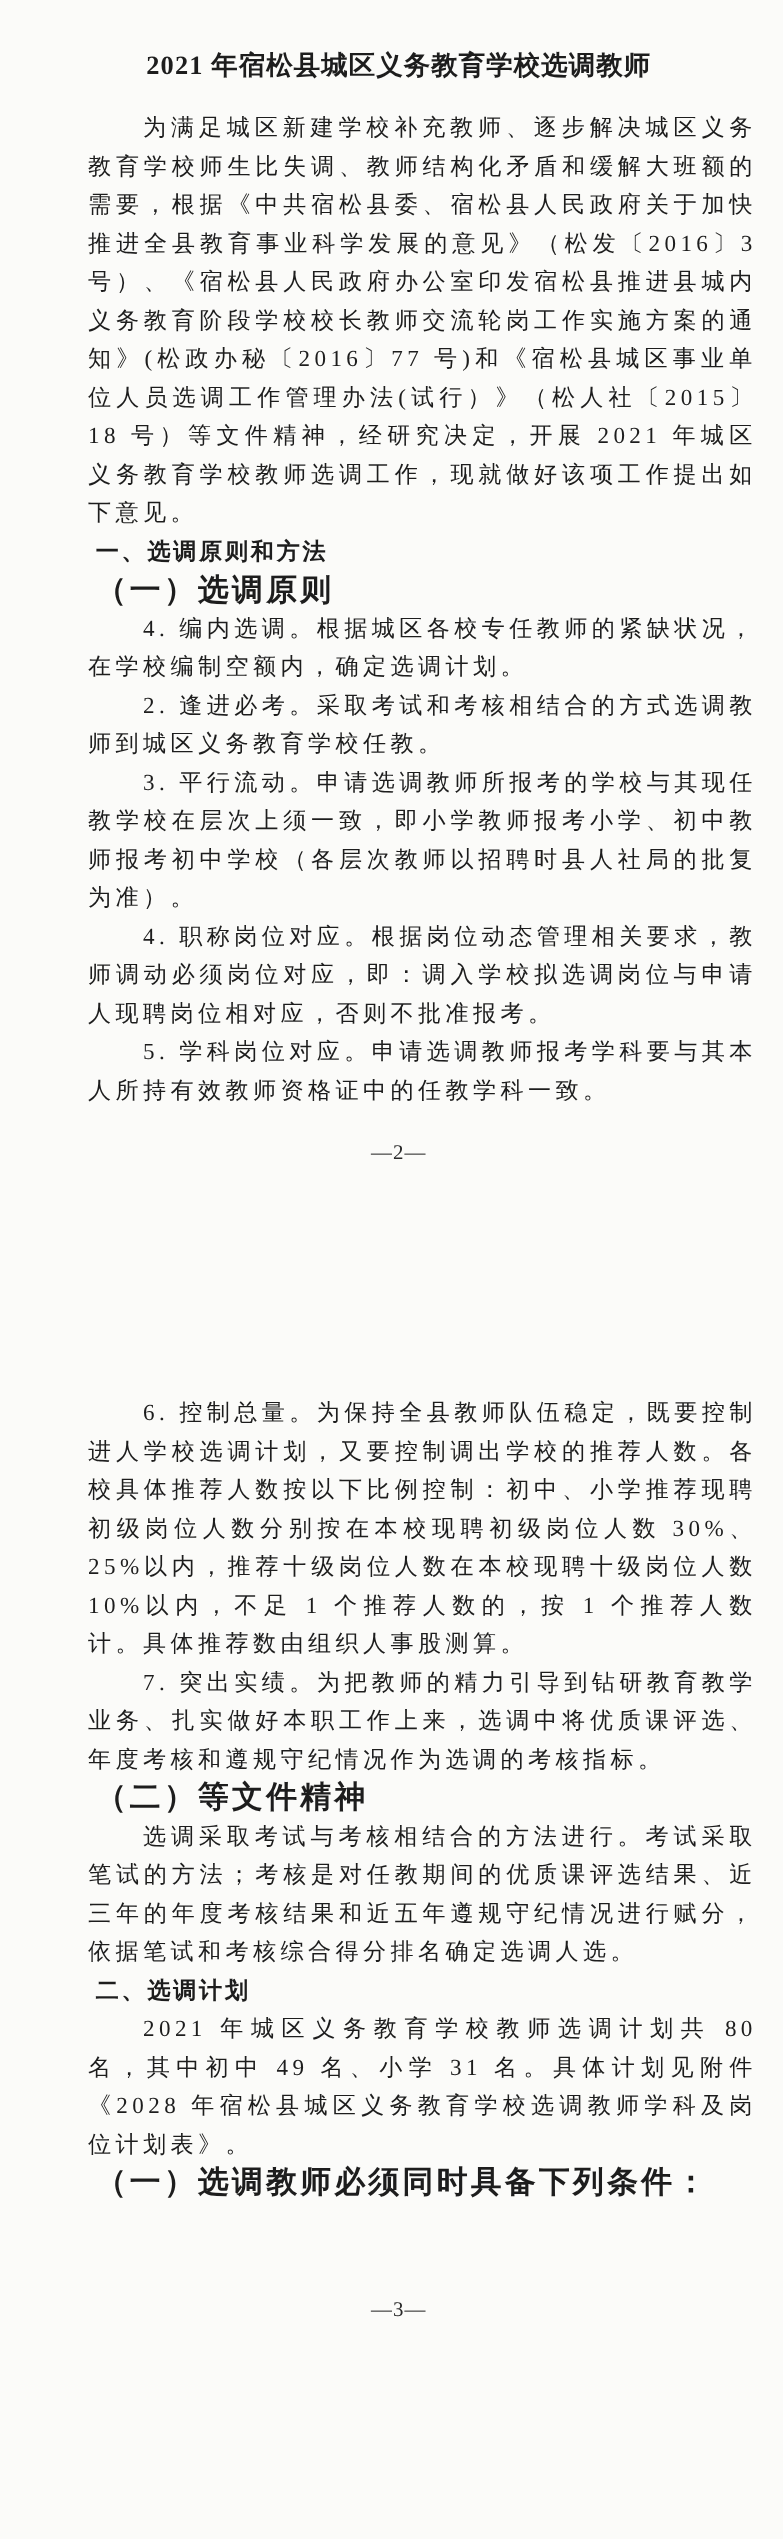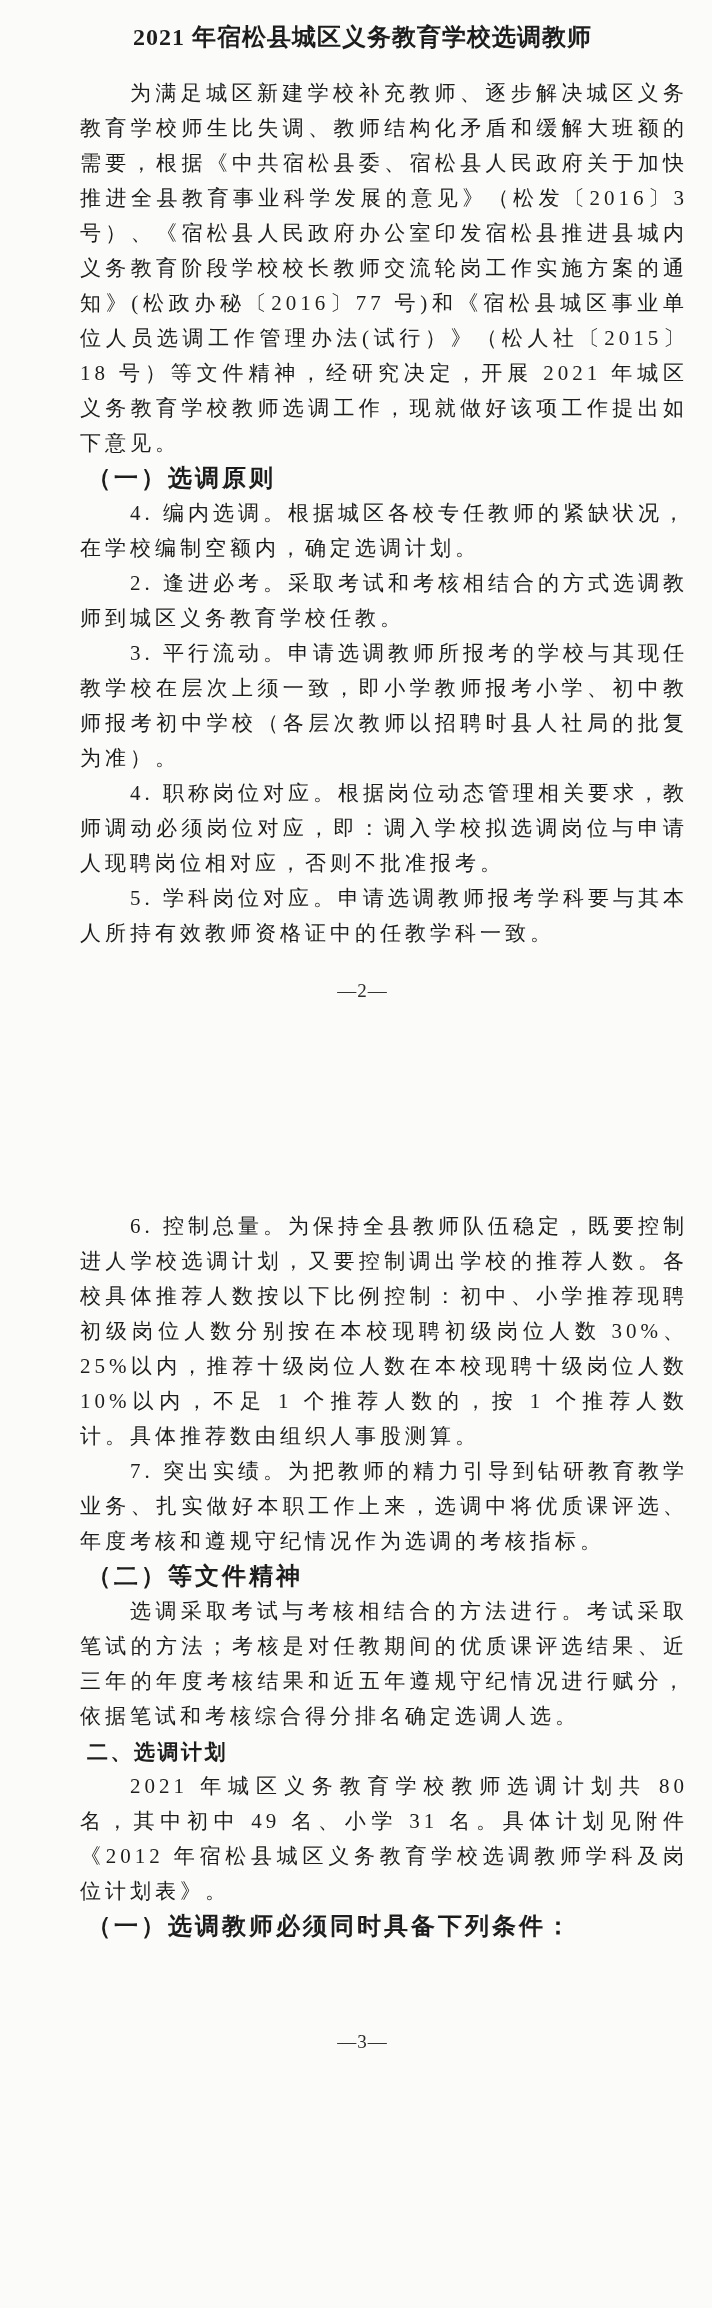--- a/index.html
+++ b/index.html
@@ -10,21 +10,21 @@
     color: #1d1d1d;
     font-family: "Liberation Serif", serif;
     -webkit-font-smoothing: antialiased;
   }
   .doc { width: 712px; }
   .page {
     padding-left: 37px;
     padding-right: 24px;
     box-sizing: border-box;
   }
-  .pg0 { padding-top: 15px; }
+  .pg0 { padding-top: 38px; }
   .pg1 { padding-top: 204px; padding-bottom: 83px; }
 
   .title {
     font-family: "Liberation Serif", serif;
     font-weight: 700;
     font-size: 24px;
     line-height: 45px;
     text-align: center;
     letter-spacing: 1px;
   }
@@ -44,21 +44,21 @@
     font-family: "Liberation Sans", sans-serif;
     font-weight: 700;
     font-size: 21px;
     line-height: 35px;
     letter-spacing: 2.5px;
     text-indent: 50px;
   }
   .h2 {
     font-family: "Liberation Serif", serif;
     font-weight: 700;
-    font-size: 24px;
+    font-size: 28px;
     line-height: 35px;
     letter-spacing: 3px;
     text-indent: 50px;
   }
   .pagenum {
     font-size: 19px;
     line-height: 28px;
     letter-spacing: 1px;
     text-align: center;
     margin-top: 26px;
@@ -66,31 +66,32 @@
   }
   .pg1 .pagenum { margin-top: 84px; }
 </style>
 </head>
 <body>
 
 <div class="doc">
     <div class="page pg0">
       <div class="title">2021 年宿松县城区义务教育学校选调教师</div>
       <div class="para">为满足城区新建学校补充教师、逐步解决城区义务教育学校师生比失调、教师结构化矛盾和缓解大班额的需要，根据《中共宿松县委、宿松县人民政府关于加快推进全县教育事业科学发展的意见》（松发〔2016〕3 号）、《宿松县人民政府办公室印发宿松县推进县城内义务教育阶段学校校长教师交流轮岗工作实施方案的通知》(松政办秘〔2016〕77 号)和《宿松县城区事业单位人员选调工作管理办法(试行）》（松人社〔2015〕18 号）等文件精神，经研究决定，开展 2021 年城区义务教育学校教师选调工作，现就做好该项工作提出如下意见。</div>
+      <div class="h1">一、选调原则和方法</div>
       <div class="h2">（一）选调原则</div>
       <div class="para">4. 编内选调。根据城区各校专任教师的紧缺状况，在学校编制空额内，确定选调计划。</div>
       <div class="para">2. 逢进必考。采取考试和考核相结合的方式选调教师到城区义务教育学校任教。</div>
       <div class="para">3. 平行流动。申请选调教师所报考的学校与其现任教学校在层次上须一致，即小学教师报考小学、初中教师报考初中学校（各层次教师以招聘时县人社局的批复为准）。</div>
       <div class="para">4. 职称岗位对应。根据岗位动态管理相关要求，教师调动必须岗位对应，即：调入学校拟选调岗位与申请人现聘岗位相对应，否则不批准报考。</div>
       <div class="para">5. 学科岗位对应。申请选调教师报考学科要与其本人所持有效教师资格证中的任教学科一致。</div>
       <div class="pagenum">—2—</div>
     </div>
     <div class="page pg1">
       <div class="para">6. 控制总量。为保持全县教师队伍稳定，既要控制进人学校选调计划，又要控制调出学校的推荐人数。各校具体推荐人数按以下比例控制：初中、小学推荐现聘初级岗位人数分别按在本校现聘初级岗位人数 30%、25%以内，推荐十级岗位人数在本校现聘十级岗位人数 10%以内，不足 1 个推荐人数的，按 1 个推荐人数计。具体推荐数由组织人事股测算。</div>
       <div class="para">7. 突出实绩。为把教师的精力引导到钻研教育教学业务、扎实做好本职工作上来，选调中将优质课评选、年度考核和遵规守纪情况作为选调的考核指标。</div>
       <div class="h2">（二）等文件精神</div>
       <div class="para">选调采取考试与考核相结合的方法进行。考试采取笔试的方法；考核是对任教期间的优质课评选结果、近三年的年度考核结果和近五年遵规守纪情况进行赋分，依据笔试和考核综合得分排名确定选调人选。</div>
       <div class="h1">二、选调计划</div>
-      <div class="para">2021 年城区义务教育学校教师选调计划共 80 名，其中初中 49 名、小学 31 名。具体计划见附件《2012 年宿松县城区义务教育学校选调教师学科及岗位计划表》。</div>
+      <div class="para">2021 年城区义务教育学校教师选调计划共 80 名，其中初中 49 名、小学 31 名。具体计划见附件《2028 年宿松县城区义务教育学校选调教师学科及岗位计划表》。</div>
       <div class="h2">（一）选调教师必须同时具备下列条件：</div>
       <div class="pagenum">—3—</div>
     </div>
   </div>
 
 </body></html>

